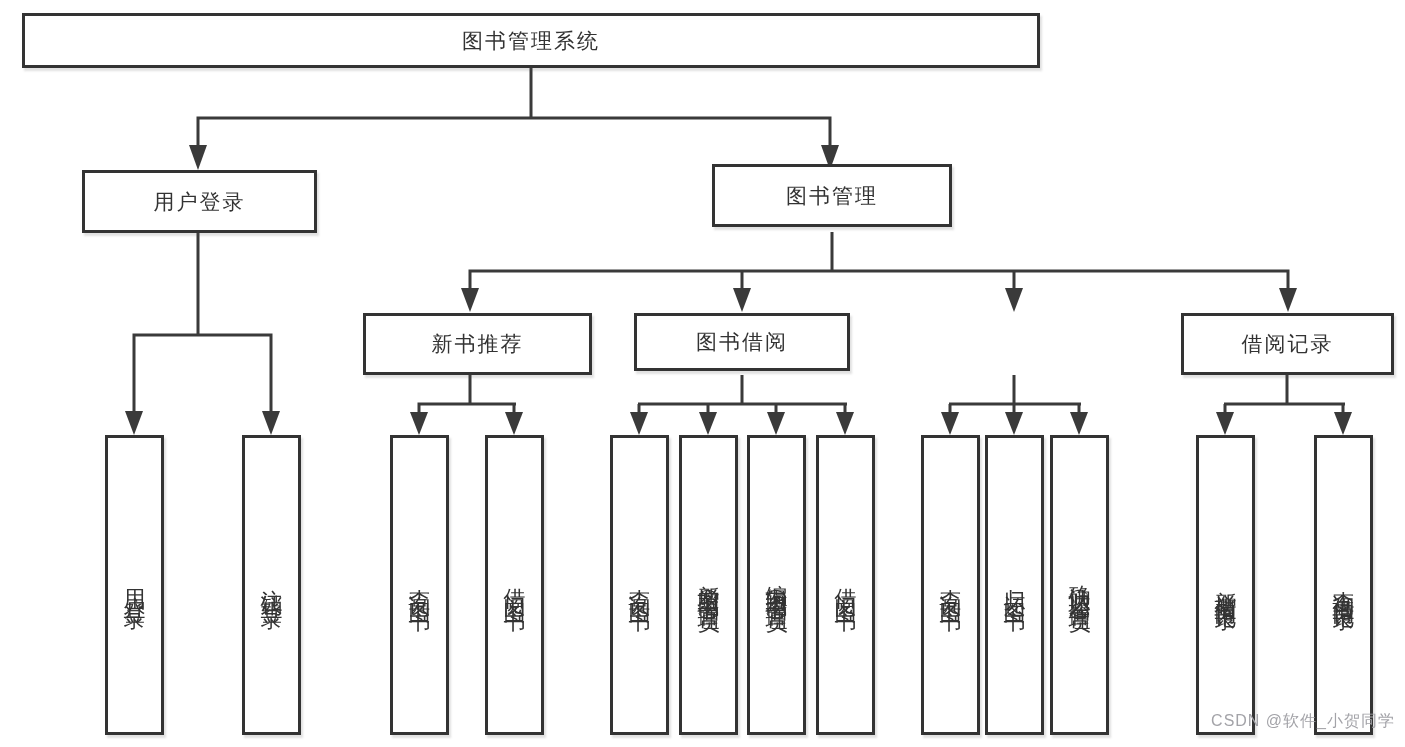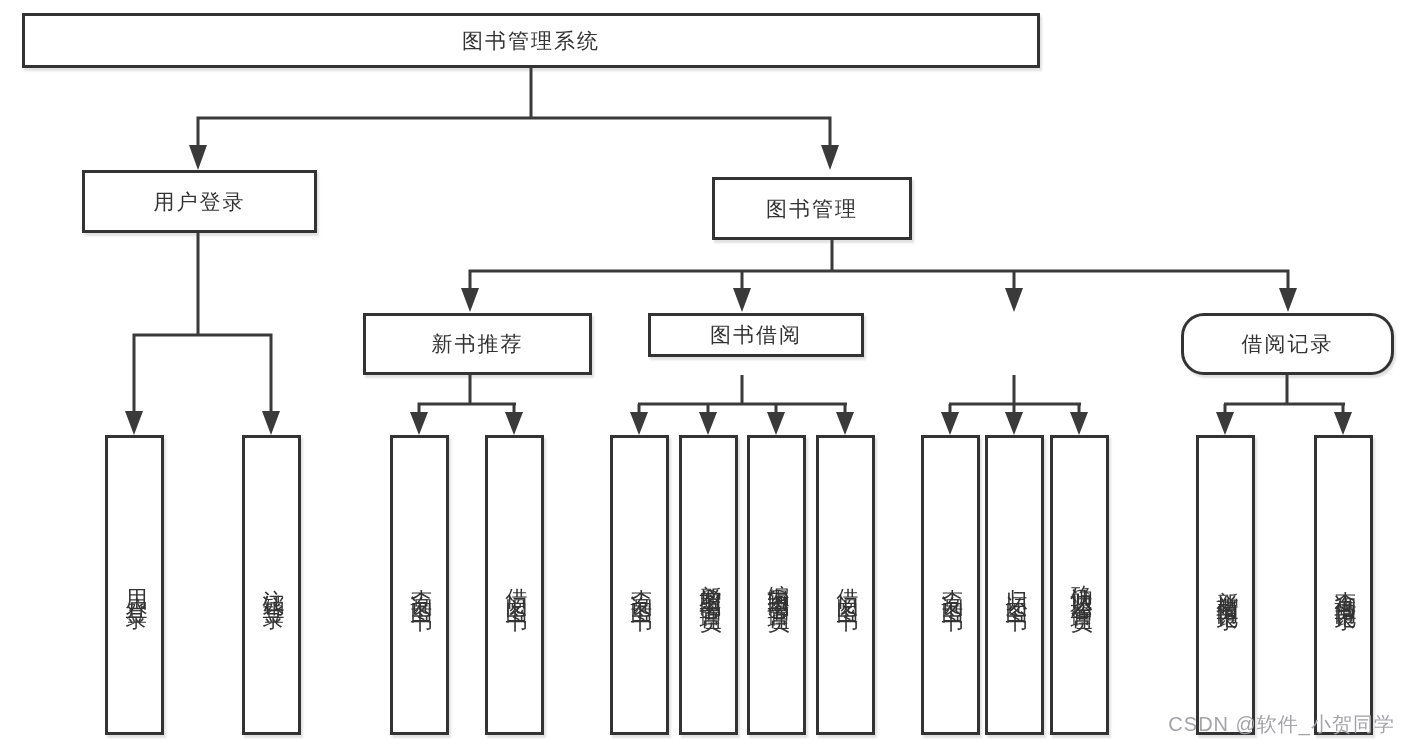--- a/index.html
+++ b/index.html
@@ -28,37 +28,36 @@
   .box {
     position: absolute;
     box-sizing: border-box;
     background: var(--background);
     border: 3px solid var(--border);
     display: flex;
     align-items: center;
     justify-content: center;
     text-align: center;
     box-shadow: 2px 3px 2px rgba(90,90,90,0.18);
-    font-family: Liberation Mono, monospace;
   }
   .h-label { font-size: 21px; letter-spacing: 2px; white-space: nowrap; }
   .v-label {
     writing-mode: vertical-rl;
     text-orientation: mixed;
     font-size: 22px;
     letter-spacing: 7px;
     line-height: 1;
     white-space: nowrap;
   }
   .v-label.tight { letter-spacing: 4px; }
   .watermark {
     position: absolute;
     right: 10px;
     top: 711px;
-    font-size: 20px;
+    font-size: 16px;
     color: var(--watermark);
     letter-spacing: 1px;
     white-space: nowrap;
   }
 </style>
 </head>
 <body>
 
 <div class="canvas">
 
@@ -112,31 +111,31 @@
     </g>
   </svg>
 
   <div class="box" style="left:22px; top:13px; width:1018px; height:55px;">
     <span class="h-label">图书管理系统</span>
   </div>
 
   <div class="box" style="left:82px; top:170px; width:235px; height:63px;">
     <span class="h-label">用户登录</span>
   </div>
-  <div class="box" style="left:712px; top:177px; width:200px; height:63px;">
+  <div class="box" style="left:712px; top:164px; width:240px; height:63px;">
     <span class="h-label">图书管理</span>
   </div>
 
   <div class="box" style="left:363px; top:313px; width:229px; height:62px;">
     <span class="h-label">新书推荐</span>
   </div>
-  <div class="box" style="left:648px; top:313px; width:216px; height:44px;">
+  <div class="box" style="left:634px; top:313px; width:216px; height:58px;">
     <span class="h-label">图书借阅</span>
   </div>
-  <div class="box" style="left:1181px; top:313px; width:213px; height:62px;border-radius:23px;">
+  <div class="box" style="left:1181px; top:313px; width:213px; height:62px;">
     <span class="h-label">借阅记录</span>
   </div>
 
   <div class="box" style="left:105px; top:435px; width:59px; height:300px;">
     <span class="v-label">用户登录</span>
   </div>
   <div class="box" style="left:242px; top:435px; width:59px; height:300px;">
     <span class="v-label">注销登录</span>
   </div>
   <div class="box" style="left:390px; top:435px; width:59px; height:300px;">

